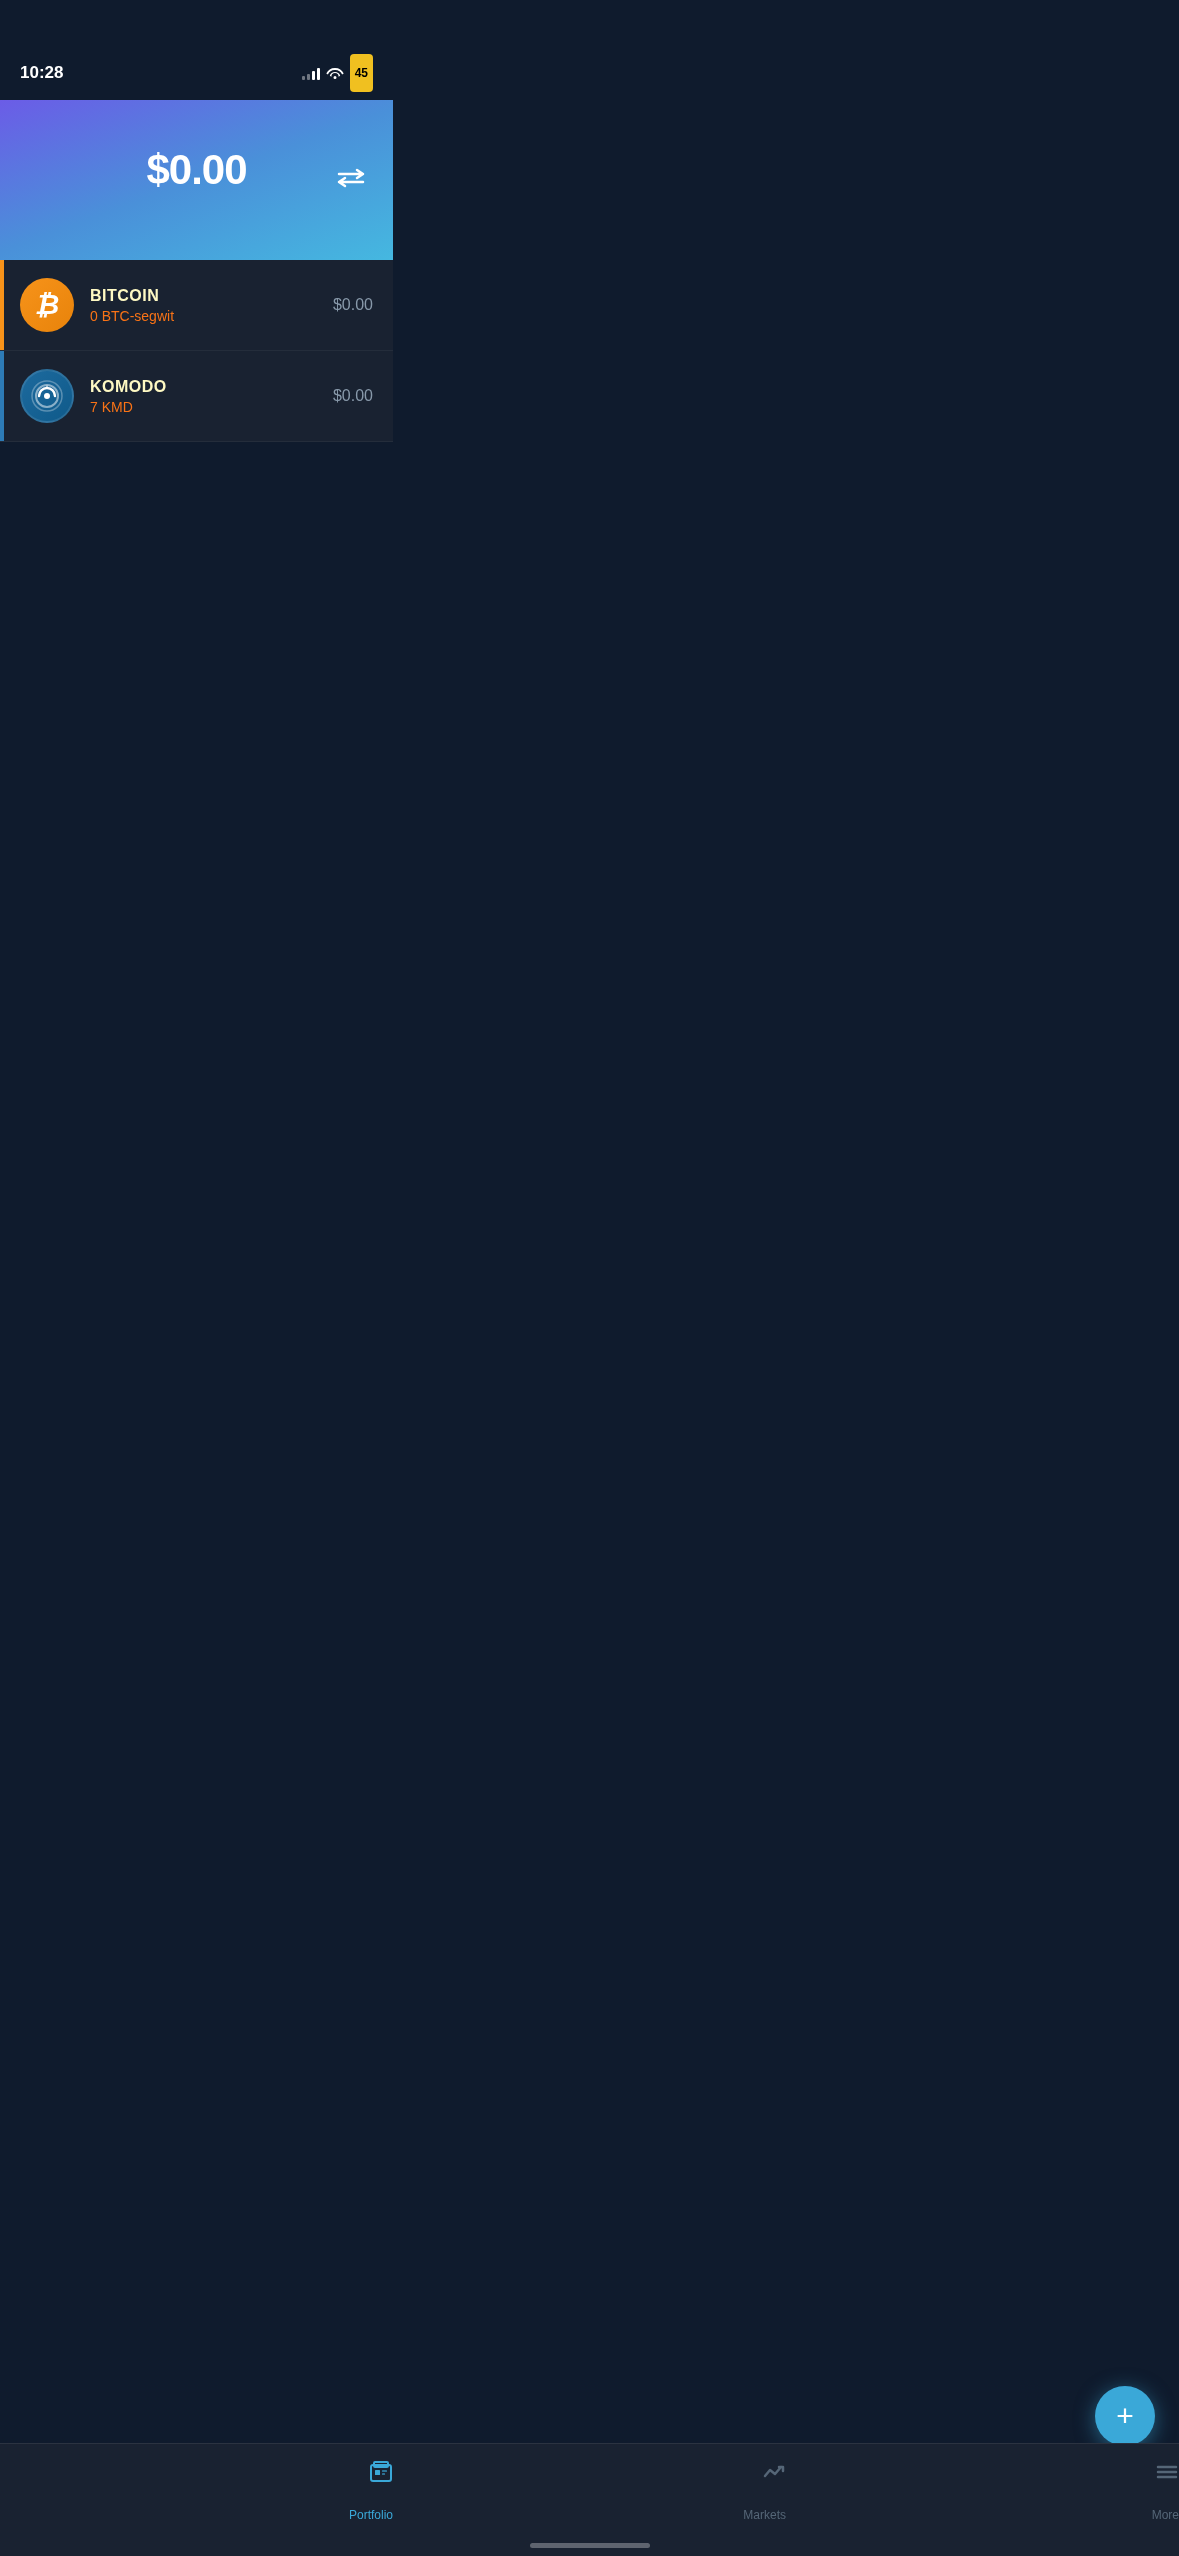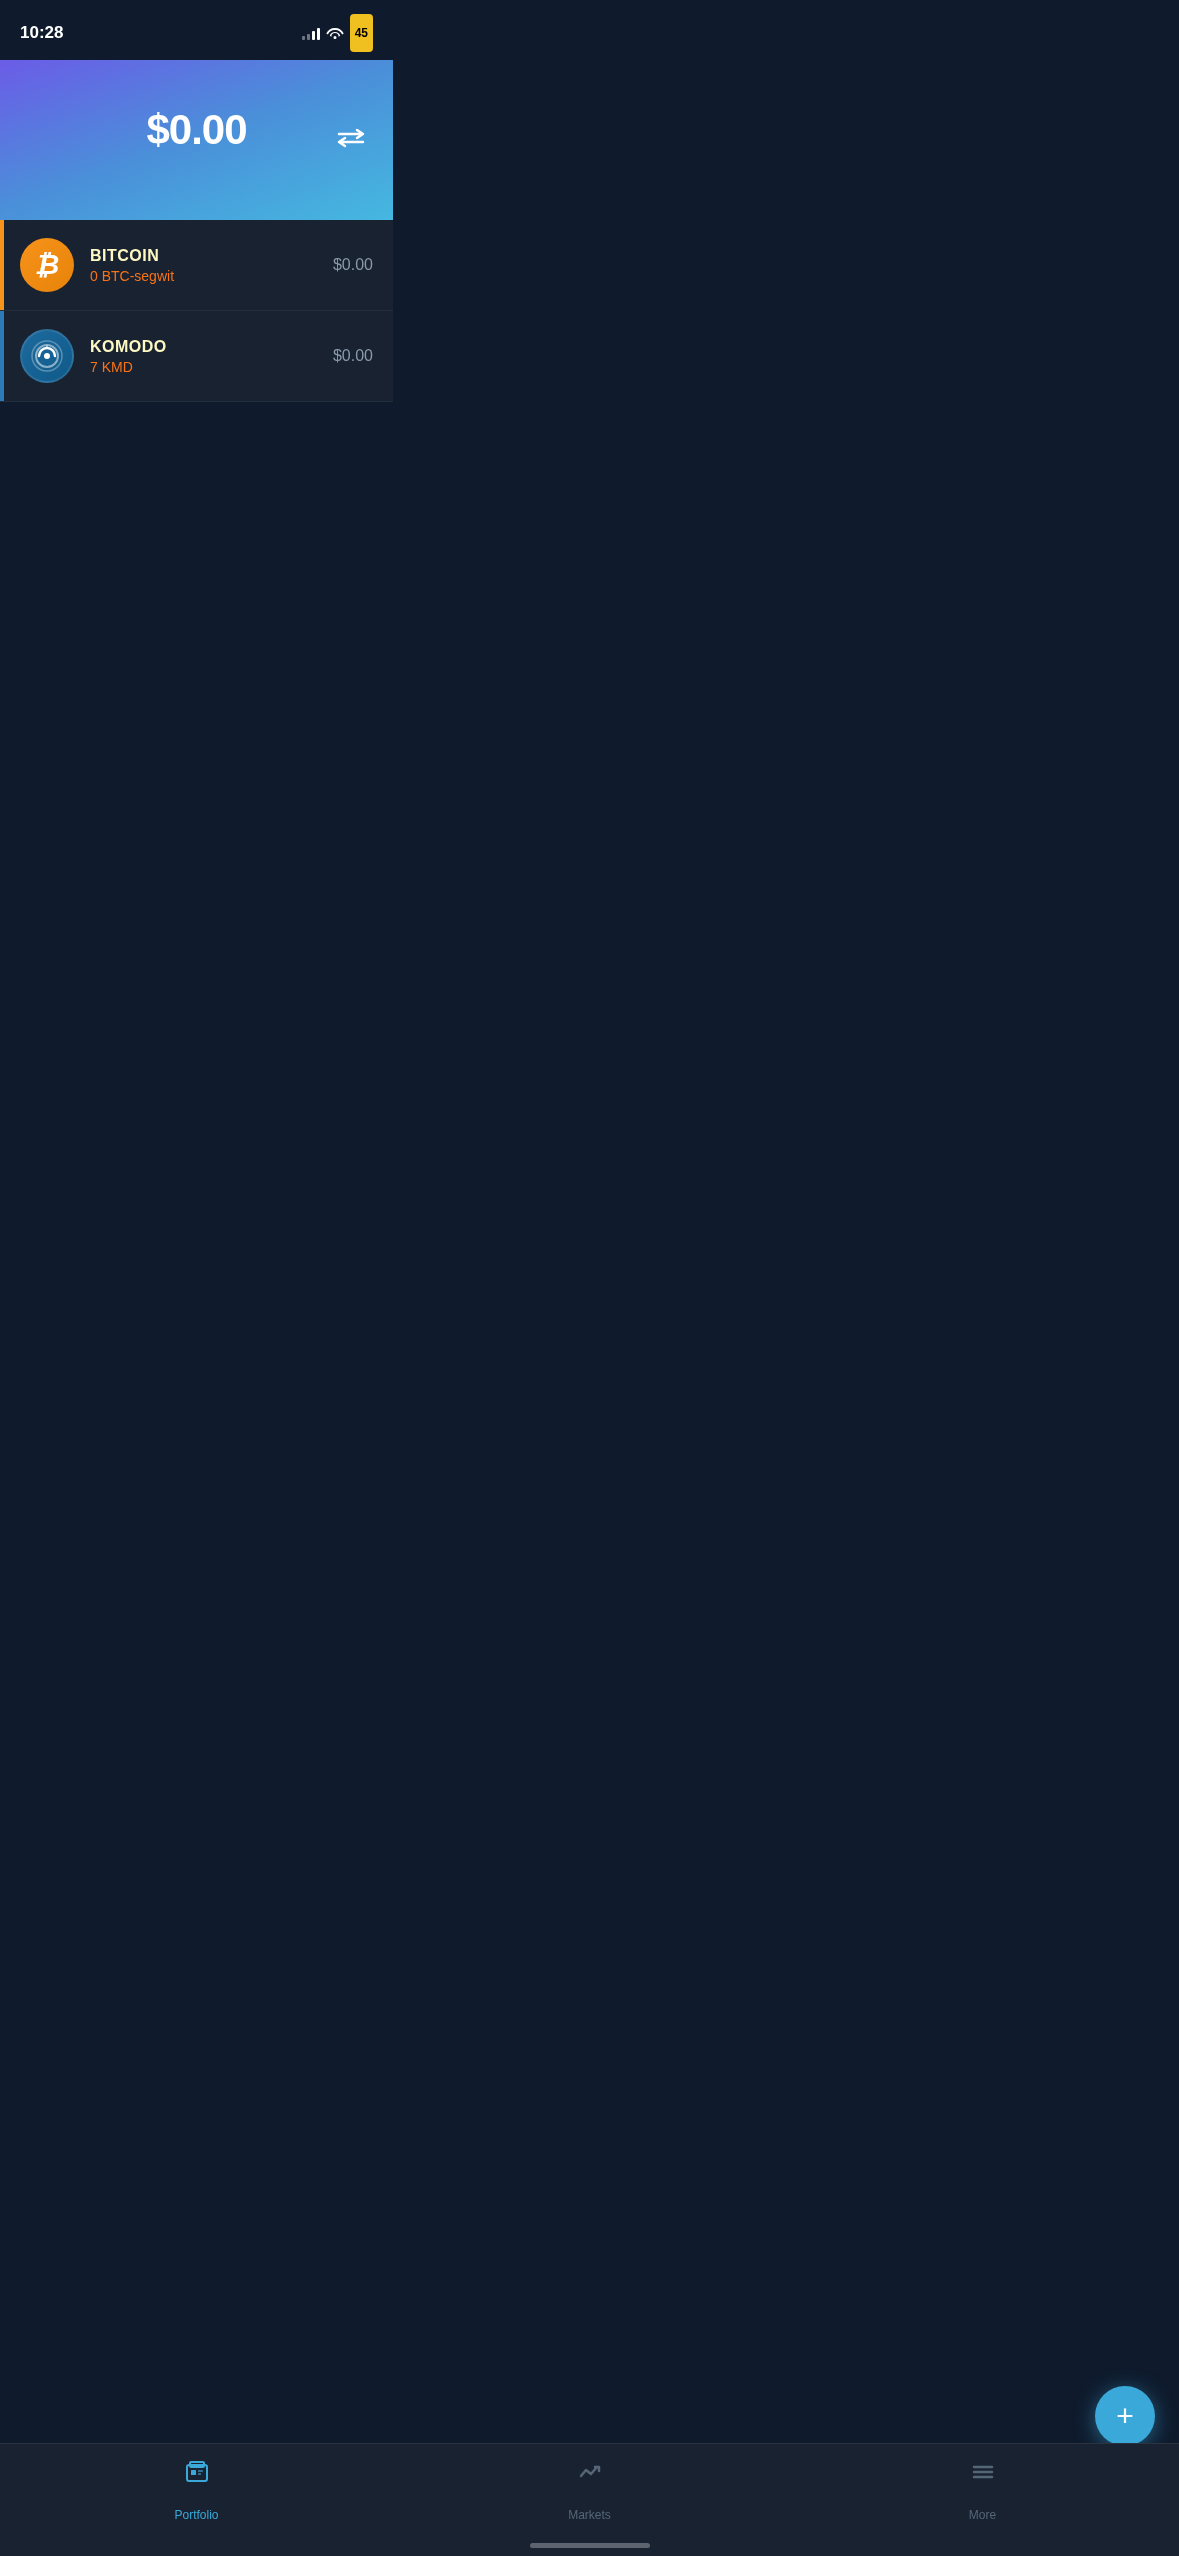--- a/index.html
+++ b/index.html
@@ -20,20 +20,21 @@
     }
 
     
     .status-bar {
       display: flex;
       justify-content: space-between;
       align-items: center;
       padding: 14px 20px 8px;
       position: relative;
       z-index: 10;
+      margin-top: 40px;
     }
 
     .status-time {
       color: white;
       font-size: 17px;
       font-weight: 600;
     }
 
     .status-icons {
       display: flex;
@@ -248,21 +249,21 @@
       border-top: 1px solid rgba(255,255,255,0.08);
       display: flex;
       padding: 10px 0 28px;
       z-index: 200;
     }
 
     .nav-item {
       flex: 1;
       display: flex;
       flex-direction: column;
-      align-items: center;
+      align-items: flex-end;
       gap: 20px;
       cursor: pointer;
       padding: 6px 0;
     }
 
     .nav-icon {
       font-size: 22px;
       line-height: 1;
     }
 

